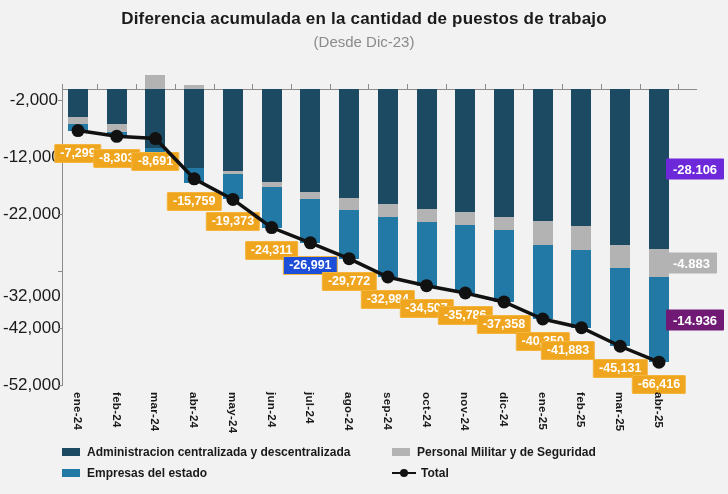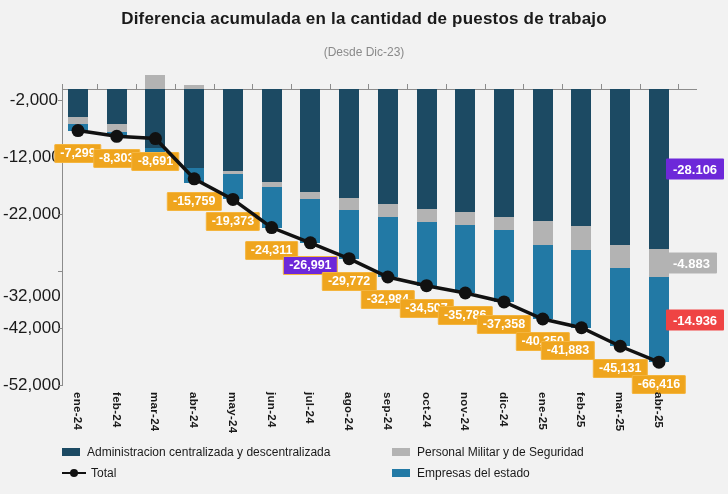--- a/index.html
+++ b/index.html
@@ -1,31 +1,31 @@
 <!DOCTYPE html>
 <html><head>
 <meta charset="utf-8">
 <style>
   html,body{margin:0;padding:0;}
   body{width:728px;height:494px;background:#f2f2f2;font-family:"Liberation Sans",sans-serif;overflow:hidden;}
   #stage{position:relative;width:728px;height:494px;}
   .title{position:absolute;top:9px;left:0;width:100%;text-align:center;font-size:17px;font-weight:bold;color:#1a1a1a;letter-spacing:.2px;}
-  .subtitle{position:absolute;top:45px;left:0;width:100%;text-align:center;font-size:12px;color:#8a8a8a;}
+  .subtitle{position:absolute;top:33px;left:0;width:100%;text-align:center;font-size:15px;color:#8a8a8a;}
   .axis-v{position:absolute;left:62px;top:84px;width:1px;height:302px;background:#8c8c8c;}
   .axis-h{position:absolute;left:62px;top:89px;width:635px;height:1px;background:#8c8c8c;}
   .ytick-label{position:absolute;right:670px;width:55px;text-align:right;font-size:17px;color:#1a1a1a;transform:translateY(-50%);white-space:nowrap;}
   .ytick-mark{position:absolute;width:4px;height:1px;background:#8c8c8c;left:58px;}
   .xtick-mark{position:absolute;width:1px;height:5px;background:#8c8c8c;top:84px;}
   .bar-seg{position:absolute;width:20px;}
   .pt-label{position:absolute;transform:translateX(-50%);background:#efa51e;border:1px solid #f4b53f;color:#fff;font-size:12.5px;font-weight:bold;padding:1px 5px 2px 5px;white-space:nowrap;border-radius:1px;}
   .end-label{position:absolute;left:666px;transform:translateY(-50%);color:#fff;font-size:13px;font-weight:bold;padding:3px 7px;white-space:nowrap;border-radius:1px;}
   .xcat{position:absolute;top:392px;writing-mode:vertical-rl;font-size:11.5px;font-weight:600;color:#1a1a1a;letter-spacing:.3px;white-space:nowrap;transform:translateX(-50%);}
   #line-layer{position:absolute;left:0;top:0;pointer-events:none;}
   .legend{position:absolute;left:62px;top:445px;width:620px;display:grid;grid-template-columns:330px 290px;grid-row-gap:7px;}
-  .legend-item{display:flex;align-items:center;font-size:12px;font-weight:400;color:#1a1a1a;}
+  .legend-item{display:flex;align-items:center;font-size:12px;font-weight:700;color:#1a1a1a;}
   .swatch{width:18px;height:8px;margin-right:7px;flex:0 0 auto;}
   .total-glyph{position:relative;width:24px;height:10px;margin-right:5px;flex:0 0 auto;}
   .total-glyph .tline{position:absolute;left:0;top:4px;width:24px;height:2px;background:#111;}
   .total-glyph .tdot{position:absolute;left:8px;top:1px;width:8px;height:8px;border-radius:50%;background:#111;}
 </style>
 </head>
 <body>
 
 <div id="stage">
   <div class="title">Diferencia acumulada en la cantidad de puestos de trabajo</div>
@@ -116,35 +116,35 @@
         <div class="bar-seg" style="left: 648.95px; width: 20px; height: 27.8331px; background: rgb(179, 179, 179); top: 249.204px;"></div>
         <div class="bar-seg" style="left: 648.95px; width: 20px; height: 85.1352px; background: rgb(34, 121, 165); top: 277.037px;"></div>
       </div>
     <div id="pt-labels">
         <div class="pt-label" style="left: 78px; top: 143.604px; background: rgb(239, 165, 30);">-7,299</div>
         <div class="pt-label" style="left: 116.73px; top: 149.327px; background: rgb(239, 165, 30);">-8,303</div>
         <div class="pt-label" style="left: 155.46px; top: 151.539px; background: rgb(239, 165, 30);">-8,691</div>
         <div class="pt-label" style="left: 194.19px; top: 191.826px; background: rgb(239, 165, 30);">-15,759</div>
         <div class="pt-label" style="left: 232.92px; top: 212.426px; background: rgb(239, 165, 30);">-19,373</div>
         <div class="pt-label" style="left: 271.65px; top: 240.573px; background: rgb(239, 165, 30);">-24,311</div>
-        <div class="pt-label" style="left: 310.38px; top: 255.849px; background: #6d28d9;">-26,991</div>
+        <div class="pt-label" style="left: 310.38px; top: 255.849px; background: #1d4ed8;">-26,991</div>
         <div class="pt-label" style="left: 349.11px; top: 271.7px; background: rgb(239, 165, 30);">-29,772</div>
         <div class="pt-label" style="left: 387.84px; top: 290.009px; background: rgb(239, 165, 30);">-32,984</div>
         <div class="pt-label" style="left: 426.57px; top: 298.69px; background: rgb(239, 165, 30);">-34,507</div>
         <div class="pt-label" style="left: 465.3px; top: 305.98px; background: rgb(239, 165, 30);">-35,786</div>
         <div class="pt-label" style="left: 504.03px; top: 314.941px; background: rgb(239, 165, 30);">-37,358</div>
         <div class="pt-label" style="left: 542.76px; top: 331.995px; background: rgb(239, 165, 30);">-40,350</div>
         <div class="pt-label" style="left: 568px; top: 340.733px; background: rgb(239, 165, 30); text-align: right;">-41,883</div>
         <div class="pt-label" style="left: 620.22px; top: 359.247px; background: rgb(239, 165, 30);">-45,131</div>
         <div class="pt-label" style="left: 658.95px; top: 375.173px; background: rgb(239, 165, 30);">-66,416</div>
       </div>
     <div id="end-labels">
         <div class="end-label" style="top: 169.102px; background: #6d28d9;">-28.106</div>
         <div class="end-label" style="top: 263.121px; background: rgb(179, 179, 179);">-4.883</div>
-        <div class="end-label" style="top: 319.605px; background: #ef4444;">-14.936</div>
+        <div class="end-label" style="top: 319.605px; background: #701a75;">-14.936</div>
       </div>
     <div id="xcats">
         <div class="xcat" style="left: 78px;">ene-24</div>
         <div class="xcat" style="left: 116.73px;">feb-24</div>
         <div class="xcat" style="left: 155.46px;">mar-24</div>
         <div class="xcat" style="left: 194.19px;">abr-24</div>
         <div class="xcat" style="left: 232.92px;">may-24</div>
         <div class="xcat" style="left: 271.65px;">jun-24</div>
         <div class="xcat" style="left: 310.38px;">jul-24</div>
         <div class="xcat" style="left: 349.11px;">ago-24</div>
@@ -181,24 +181,24 @@
   <div class="legend">
     <div class="legend-item">
       <span class="swatch" id="sw0" style="background: rgb(28, 74, 99);"></span>
       <span>Administracion centralizada y descentralizada</span>
     </div>
     <div class="legend-item">
       <span class="swatch" id="sw1" style="background: rgb(179, 179, 179);"></span>
       <span>Personal Militar y de Seguridad</span>
     </div>
     <div class="legend-item">
+      <span class="swatch" id="sw2" style="background: rgb(34, 121, 165);"></span>
+      <span>Empresas del estado</span>
+    </div>
+    <div class="legend-item">
       <span class="total-glyph">
           <span class="tline"></span>
           <span class="tdot"></span>
         </span>
       <span>Total</span>
     </div>
-    <div class="legend-item">
-      <span class="swatch" id="sw2" style="background: rgb(34, 121, 165);"></span>
-      <span>Empresas del estado</span>
-    </div>
   </div>
 </div>
 
 </body></html>

